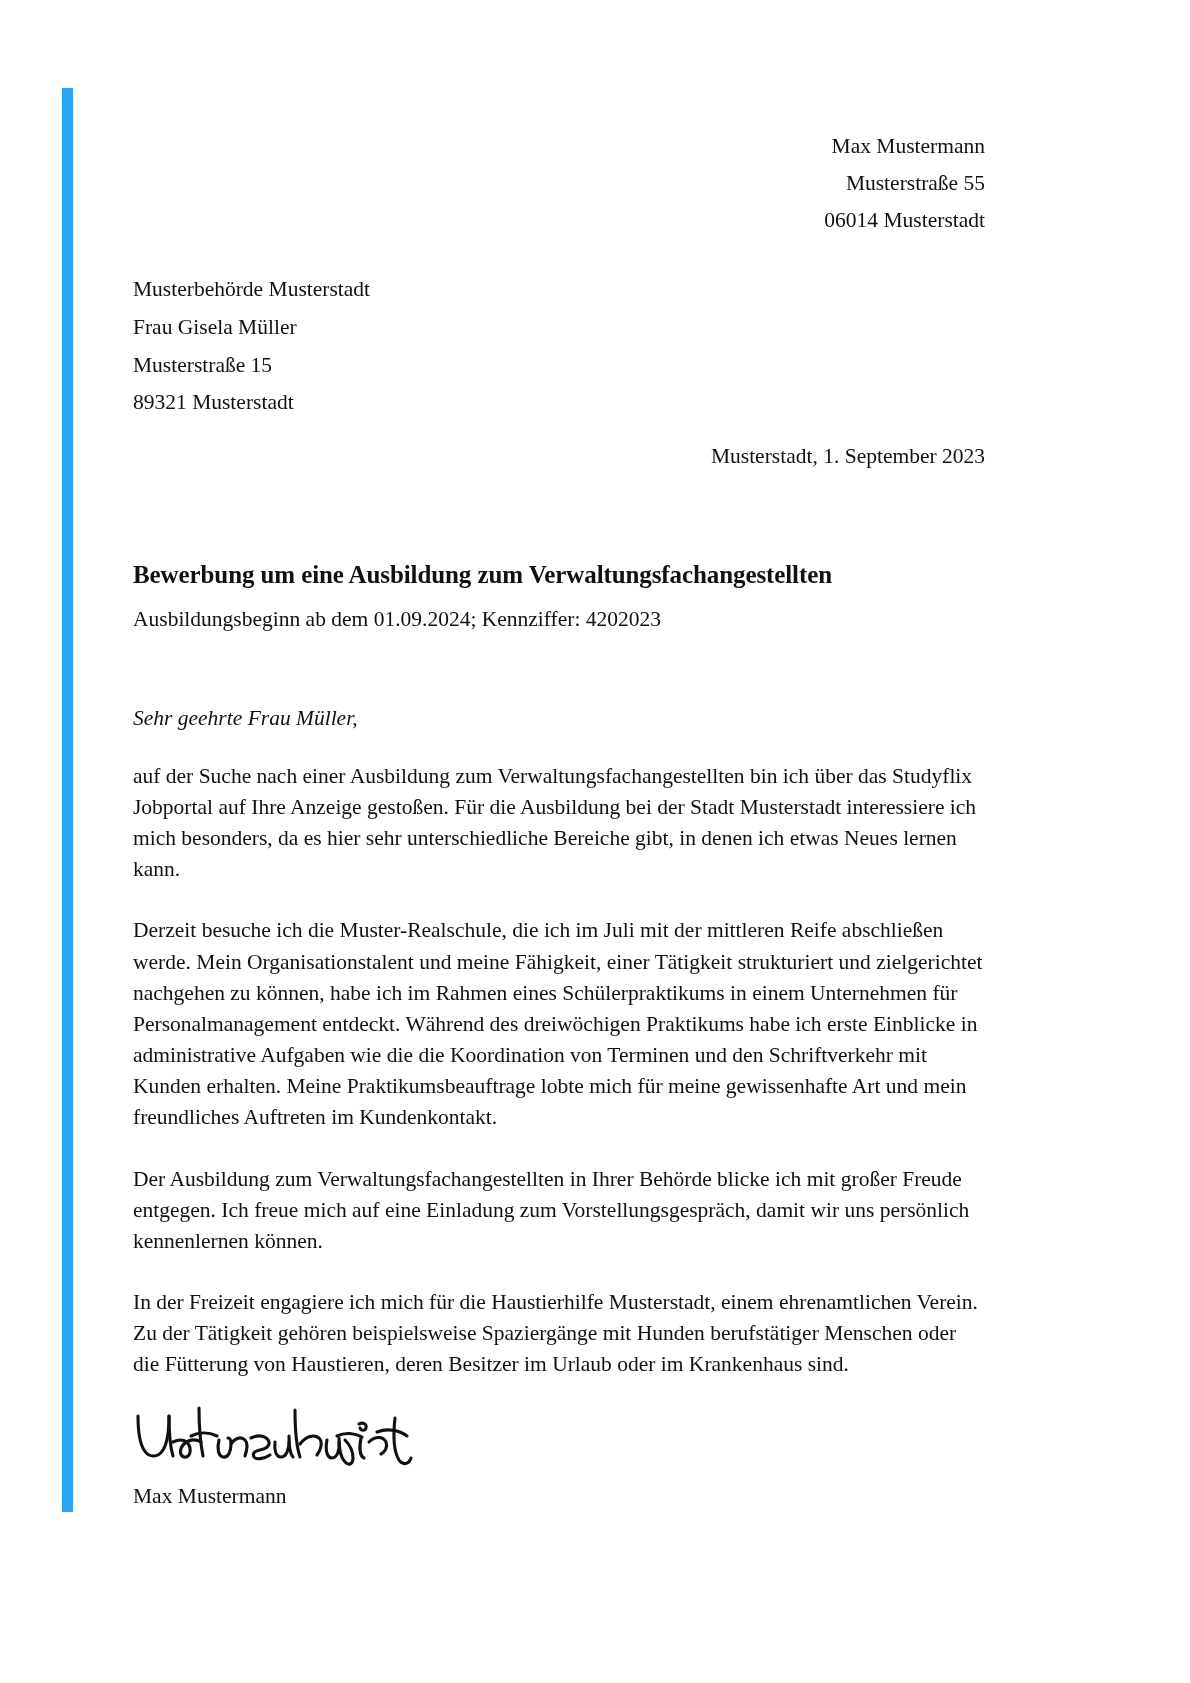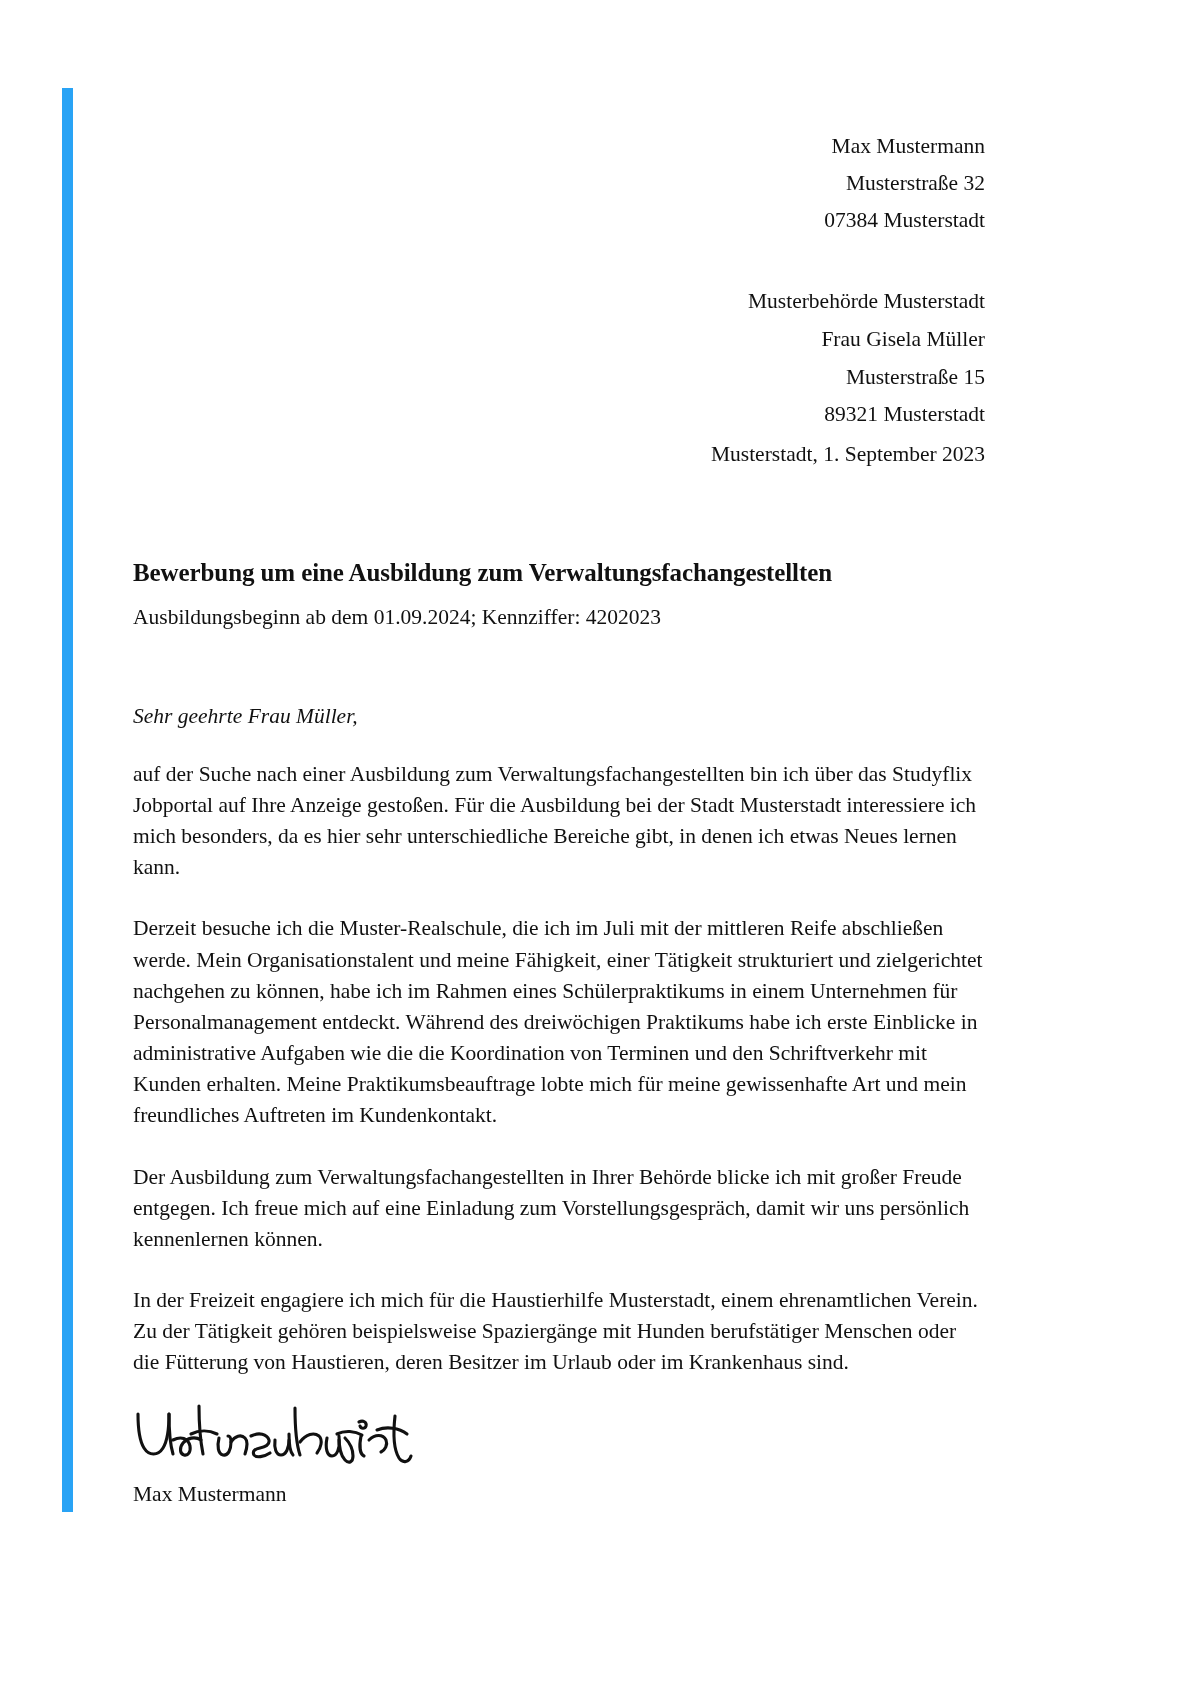--- a/index.html
+++ b/index.html
@@ -37,27 +37,27 @@
   .sender-block {
     margin-top: 128px;
     text-align: right;
     font-size: 21.5px;
     line-height: 1.72;
   }
   .sender-block div {
     white-space: nowrap;
   }
   .recipient-block {
-    margin-top: 44px;
-    text-align: right;
+    margin-top: 32px;
+    text-align: left;
     font-size: 21.5px;
     line-height: 1.76;
   }
   .date-line {
-    margin-top: 8px;
+    margin-top: 22px;
     text-align: right;
     font-size: 21.5px;
   }
   .subject-title {
     margin-top: 90px;
     font-size: 25px;
     font-weight: bold;
     line-height: 1.3;
     letter-spacing: -0.1px;
   }
@@ -101,22 +101,22 @@
 <body>
 
 <div class="page">
 
   <div class="accent-bar"></div>
 
   <div class="content">
 
     <div class="sender-block">
       <div>Max Mustermann</div>
-      <div>Musterstraße 32</div>
-      <div>07384 Musterstadt</div>
+      <div>Musterstraße 55</div>
+      <div>06014 Musterstadt</div>
     </div>
 
     <div class="recipient-block">
       <div>Musterbehörde Musterstadt</div>
       <div>Frau Gisela Müller</div>
       <div>Musterstraße 15</div>
       <div>89321 Musterstadt</div>
     </div>
 
     <div class="date-line">Musterstadt, 1. September 2023</div>

